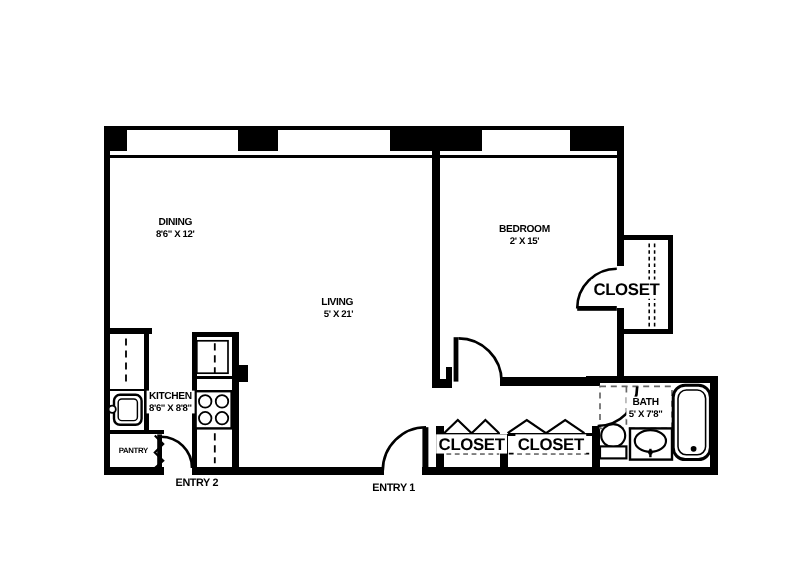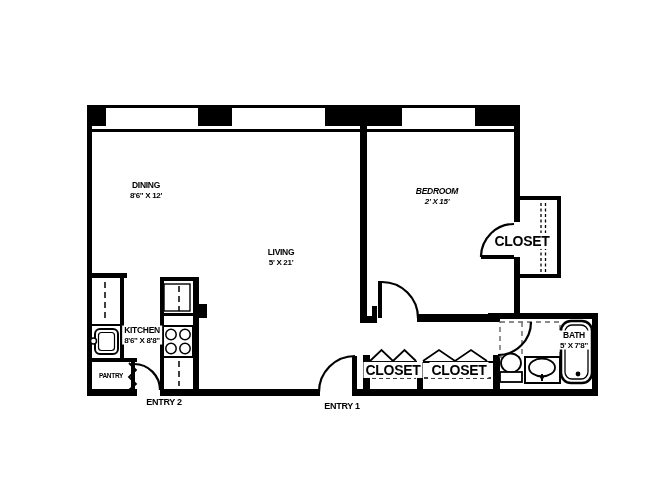--- a/index.html
+++ b/index.html
@@ -148,35 +148,35 @@
     <ellipse cx="542" cy="367.5" rx="13" ry="9" fill="none" stroke="#000" stroke-width="1.8"></ellipse>
     <line x1="542" y1="374" x2="542" y2="381" stroke="#000" stroke-width="2"></line>
     <circle cx="542" cy="377" r="2" fill="#000"></circle>
   </g>
 </svg>
 
   <div class="lbl" style="left:146px;top:190px;">
     <span class="nm">DINING</span>
     <span class="dims">8'6" X 12'</span>
   </div>
-  <div class="lbl" style="left:281px;top:257px;">
+  <div class="lbl" style="left:281px;top:257px;text-align:right;">
     <span class="nm">LIVING</span>
     <span class="dims">5' X 21'</span>
   </div>
-  <div class="lbl" style="left:437px;top:196px;font-style:italic;">
+  <div class="lbl" style="left:437px;top:196px;">
     <span class="nm">BEDROOM</span>
     <span class="dims">2' X 15'</span>
   </div>
   <div class="lbl" style="left:142px;top:335px;">
     <span class="nm">KITCHEN</span>
     <span class="dims">8'6" X 8'8"</span>
   </div>
-  <div class="lbl" style="left:538px;top:340px;margin-left:36px;">
+  <div class="lbl" style="left:538px;top:340px;">
     <span class="nm">BATH</span>
     <span class="dims">5' X 7'8"</span>
   </div>
   <div class="lbl single" style="left:522px;top:241px;">CLOSET</div>
   <div class="lbl single" style="left:393px;top:370px;">CLOSET</div>
   <div class="lbl single" style="left:459px;top:370px;">CLOSET</div>
   <div class="lbl tiny" style="left:111px;top:376px;">PANTRY</div>
-  <div class="lbl entry" style="left:342px;top:406px;">ENTRY 1</div>
+  <div class="lbl entry" style="left:328px;top:406px;">ENTRY 1</div>
   <div class="lbl entry" style="left:164px;top:402px;">ENTRY 2</div>
 </div>
 
 </body></html>

